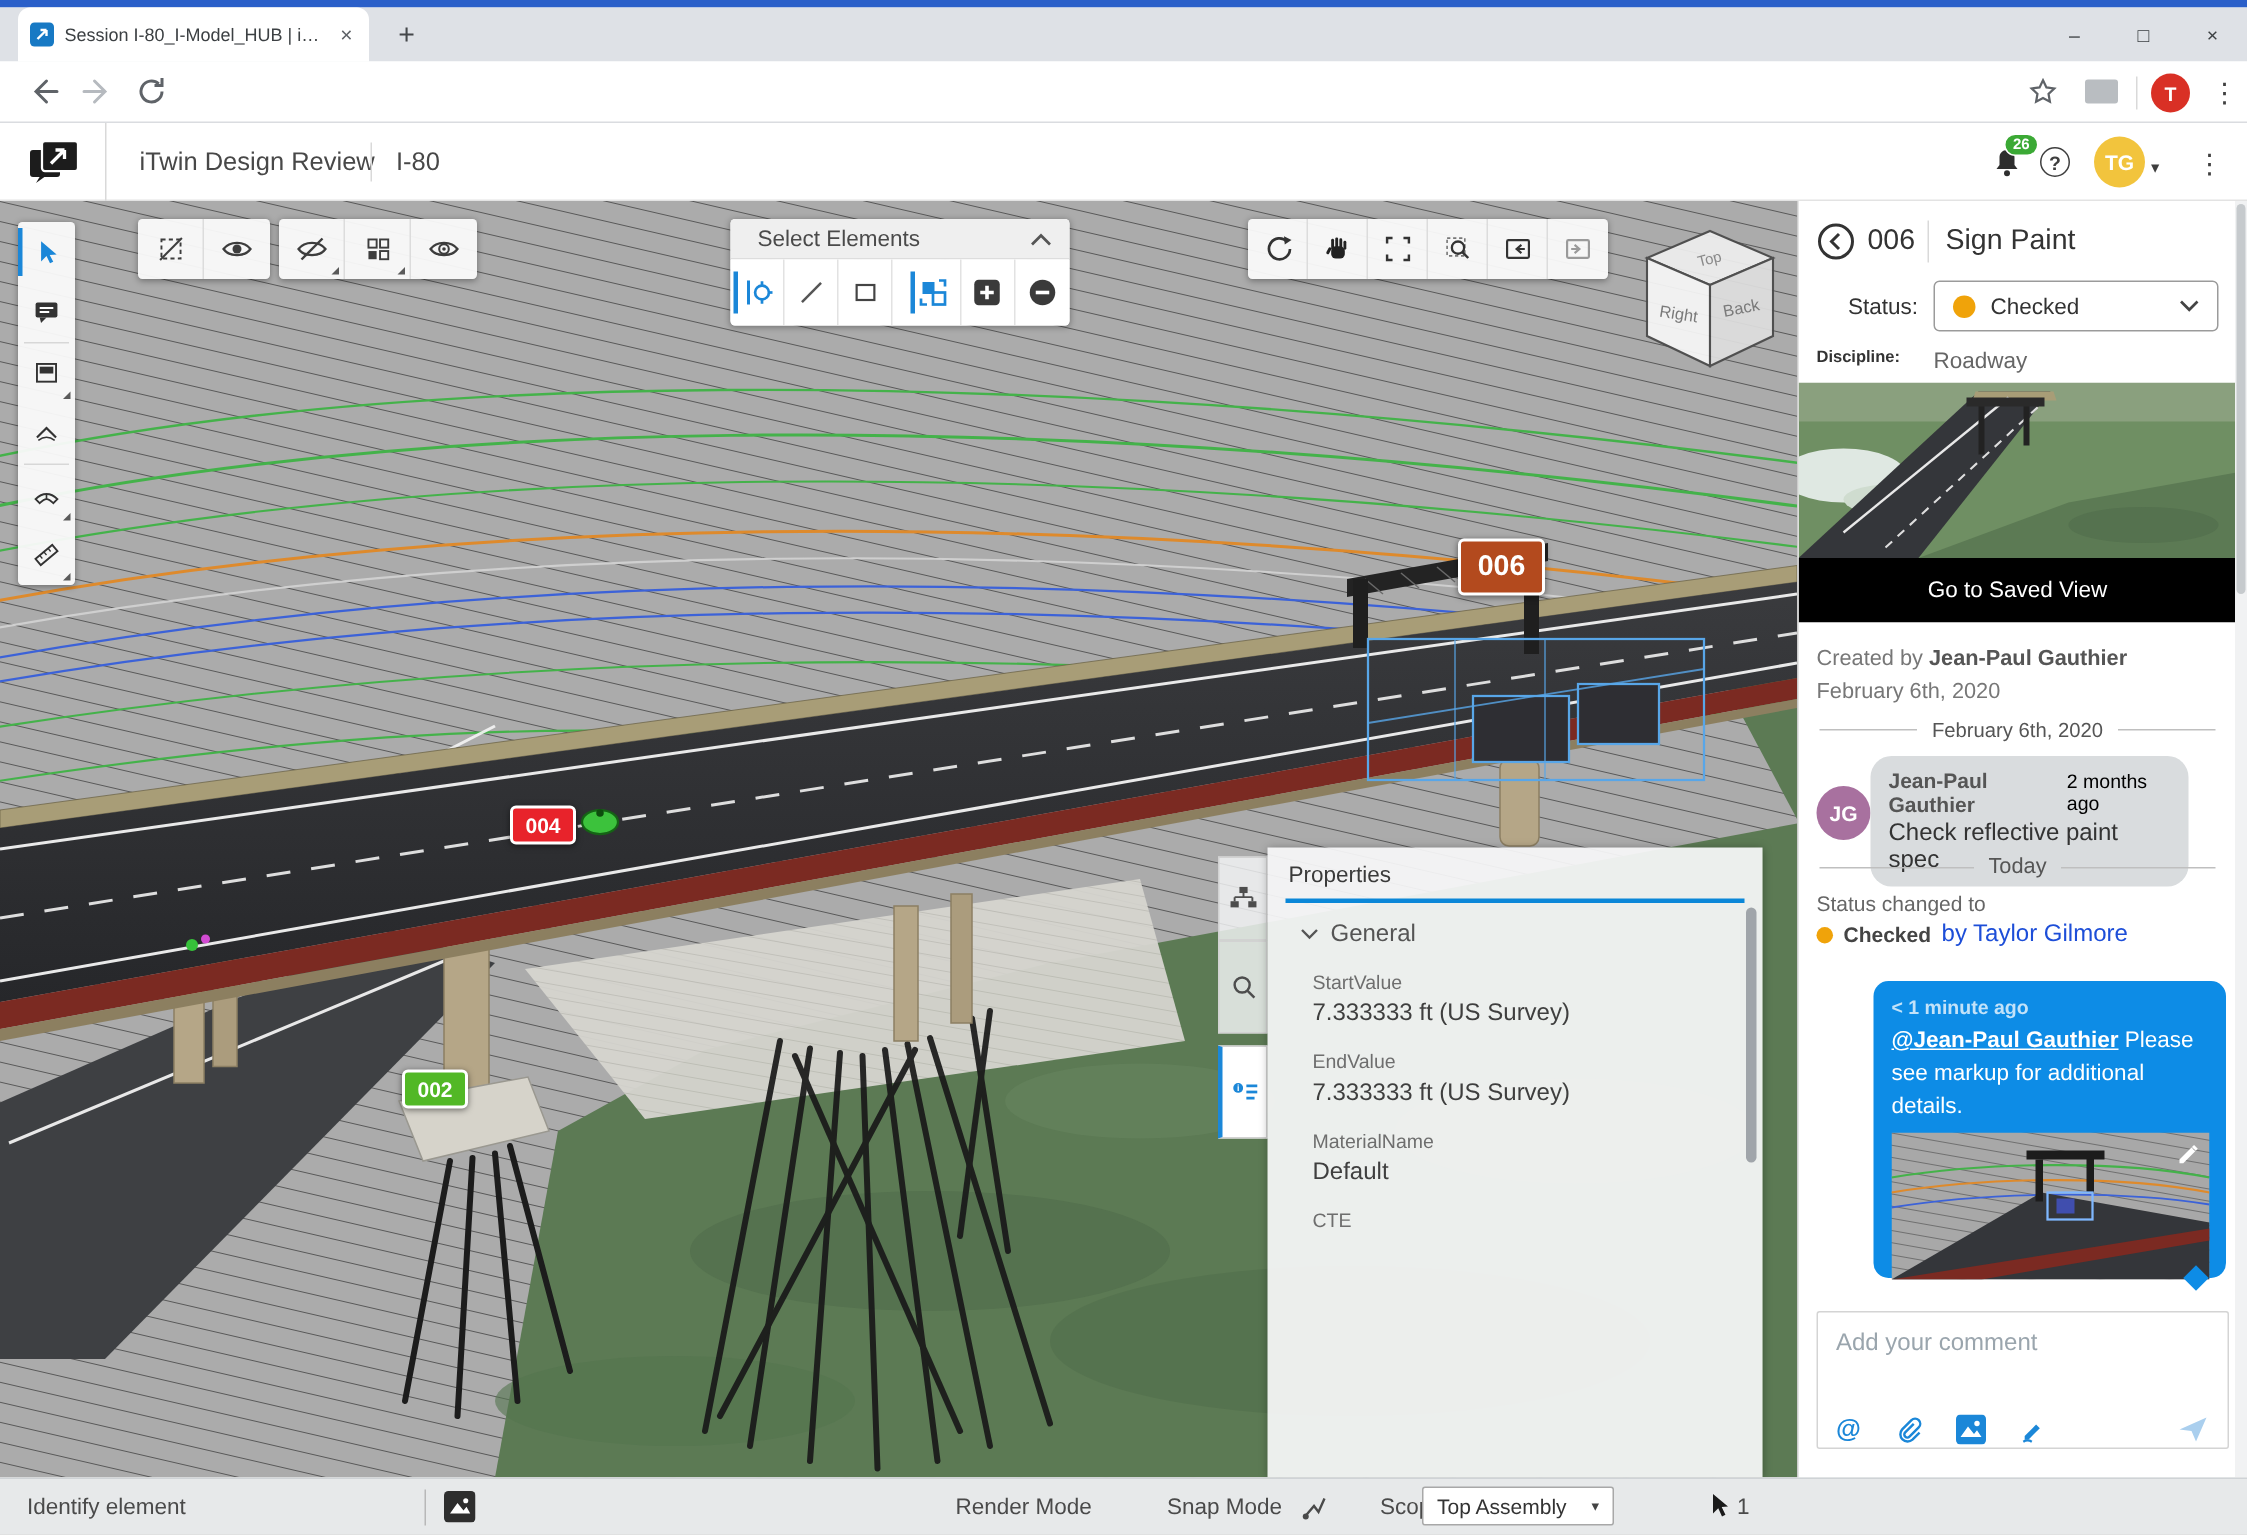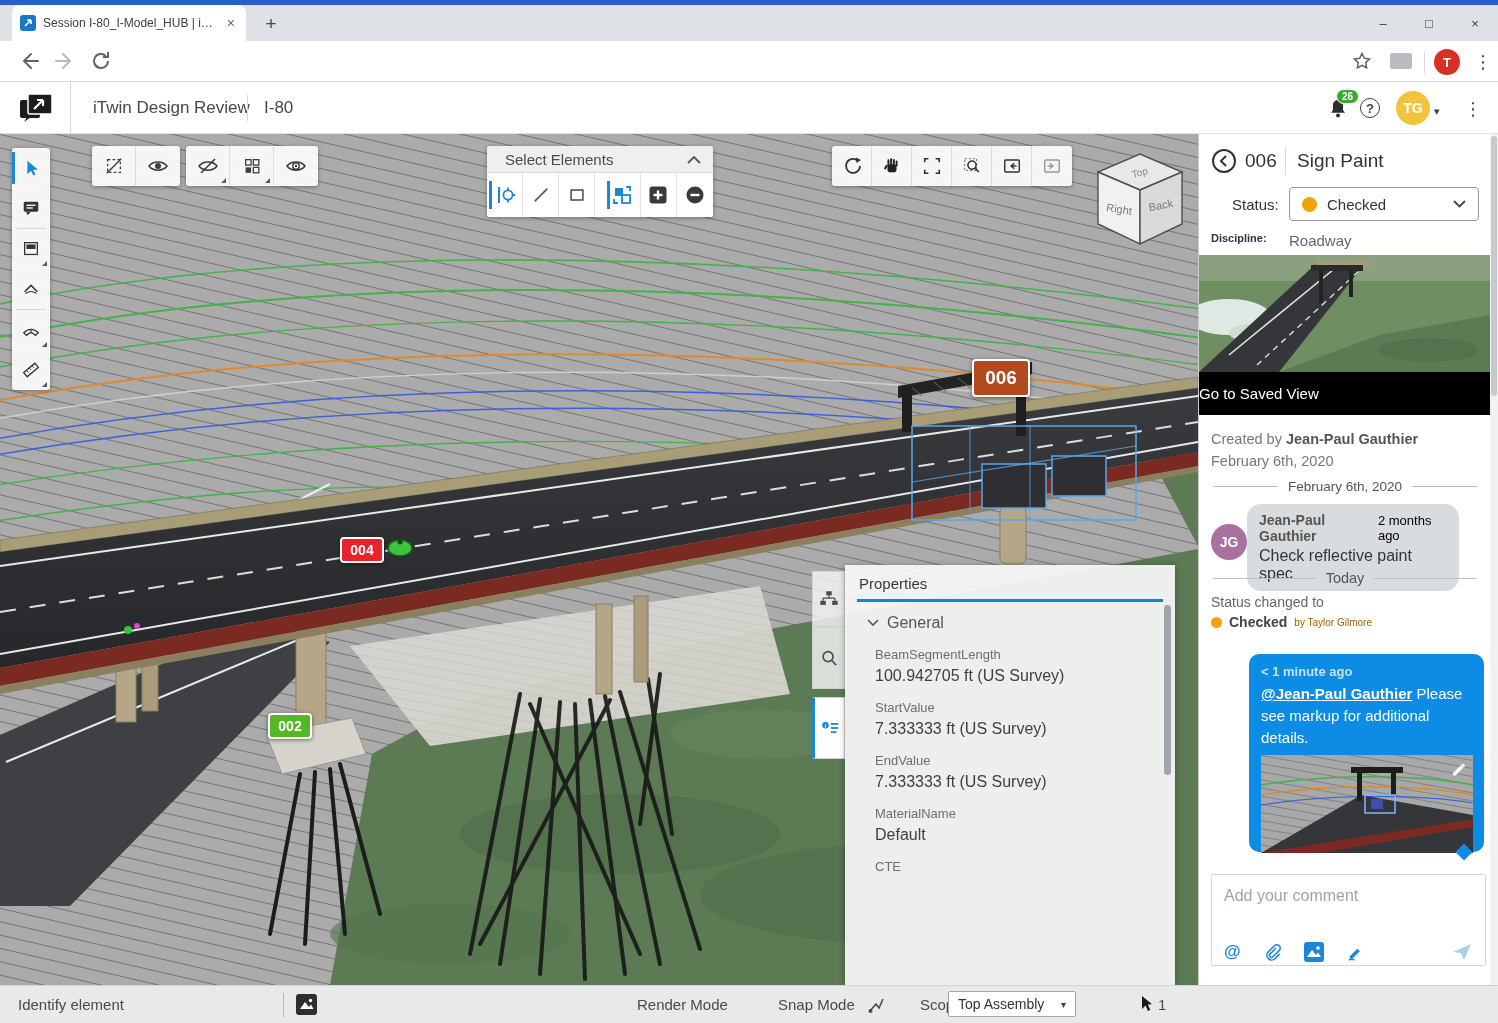--- a/index.html
+++ b/index.html
@@ -525,24 +525,20 @@
     <div class="abs" id="props">
       <div class="ttl">Properties</div>
       <div class="uline"></div>
       <div class="sect">
         <svg width="12" height="8" viewBox="0 0 12 8">
             <path d="M1 1l5 5 5-5" stroke="#555" stroke-width="1.6" fill="none"></path>
           </svg>
         <span>General</span>
       </div>
       <div class="prow">
-        <div class="plabel">BeamSegmentLength</div>
-        <div class="pvalue">100.942705 ft (US Survey)</div>
-      </div>
-      <div class="prow">
         <div class="plabel">StartValue</div>
         <div class="pvalue">7.333333 ft (US Survey)</div>
       </div>
       <div class="prow">
         <div class="plabel">EndValue</div>
         <div class="pvalue">7.333333 ft (US Survey)</div>
       </div>
       <div class="prow">
         <div class="plabel">MaterialName</div>
         <div class="pvalue">Default</div>
@@ -586,21 +582,21 @@
         <polygon points="0,117 120,6 168,6 80,117" fill="#34363a"></polygon>
         <polygon points="118,6 170,6 172,12 116,12" fill="#a89d77"></polygon>
         <line x1="30" y1="100" x2="140" y2="10" stroke="#e8e8e8" stroke-width="1.6"></line>
         <line x1="58" y1="110" x2="160" y2="16" stroke="#ddd" stroke-width="1.4" stroke-dasharray="6 5"></line>
         <rect x="120" y="14" width="4" height="34" fill="#222"></rect>
           <rect x="150" y="12" width="4" height="30" fill="#222"></rect>
         <rect x="112" y="10" width="52" height="6" fill="#2a2a2a"></rect>
         <polygon points="80,117 292,117 292,60 180,80" fill="#5c7a54"></polygon>
         <ellipse cx="230" cy="95" rx="50" ry="12" fill="#4e6a49" opacity="0.5"></ellipse>
       </svg>
-      <div style="position:absolute;left:0;top:117px;width:292px;height:43px;background:#000;display:flex;align-items:center;justify-content:flex-start">
+      <div style="position:absolute;left:0;top:117px;width:292px;height:43px;background:#000;display:flex;align-items:center;justify-content:center">
         <span style="color:#fff;font-size:15px">Go to Saved View</span>
       </div>
     </div>
 
     <div class="abs" style="left:12px;top:294px;width:266px;font-size:14.5px;line-height:1.55;color:#777">
       <span>Created by</span>
       <span style="color:#555;font-weight:bold">Jean-Paul Gauthier</span>
       <span>February 6th, 2020</span>
     </div>
 
@@ -622,21 +618,21 @@
     <div class="abs divider-row" style="left:0;top:436px;width:292px">
       <span class="ln"></span>
       <span class="tx" style="font-size:14.5px">Today</span>
       <span class="ln"></span>
     </div>
 
     <div class="abs" style="left:12px;top:460px;font-size:14px;color:#666">Status changed to</div>
     <div class="abs flex" style="left:12px;top:480px;gap:7px">
       <span class="dot" style="width:11px;height:11px"></span>
       <span style="font-size:14px;color:#444;font-weight:bold">Checked</span>
-      <span style="font-size:10px;color:#a16207">by Taylor Gilmore</span>
+      <span style="font-size:16px;color:#1d4ed8">by Taylor Gilmore</span>
     </div>
 
     <div class="blue-bubble" style="top:520px;height:198px">
       <div style="font-size:13px;font-weight:bold;color:rgba(255,255,255,0.75)">&lt; 1 minute ago</div>
       <div style="font-size:15px;line-height:1.45;margin-top:4px">
         <span style="font-weight:bold;text-decoration:underline">@Jean-Paul Gauthier</span>
         <span>Please see markup for additional details.</span>
       </div>
       <div style="position:relative;margin-top:7px">
         <svg width="212" height="98" viewBox="0 0 212 98">

